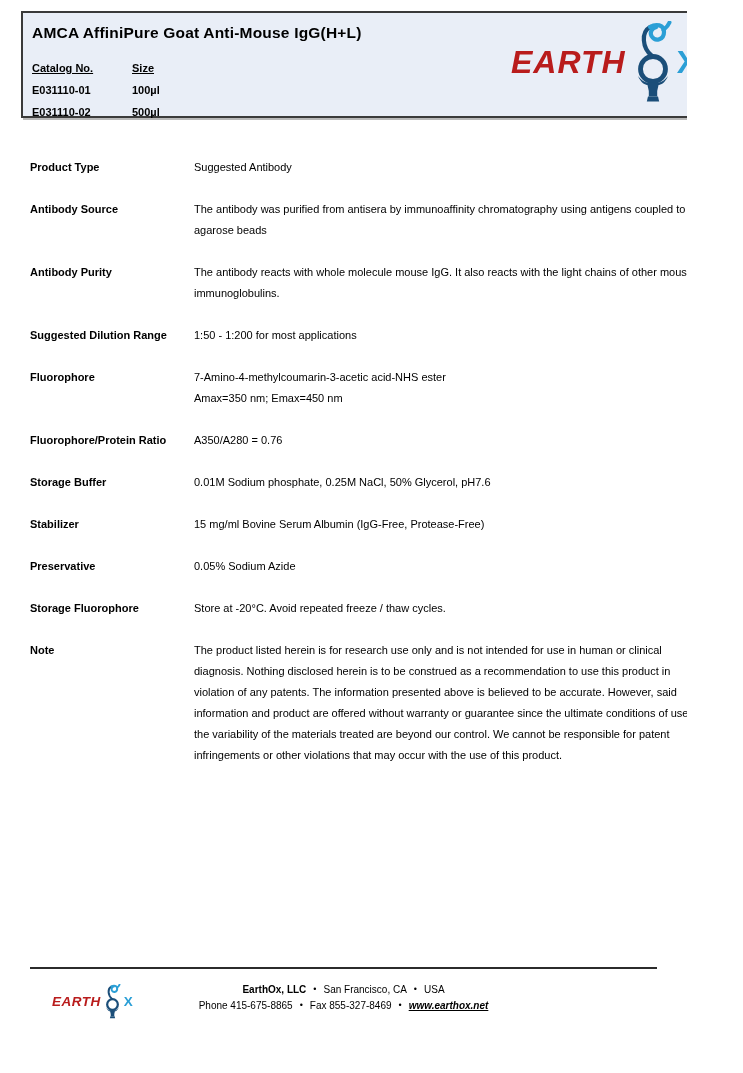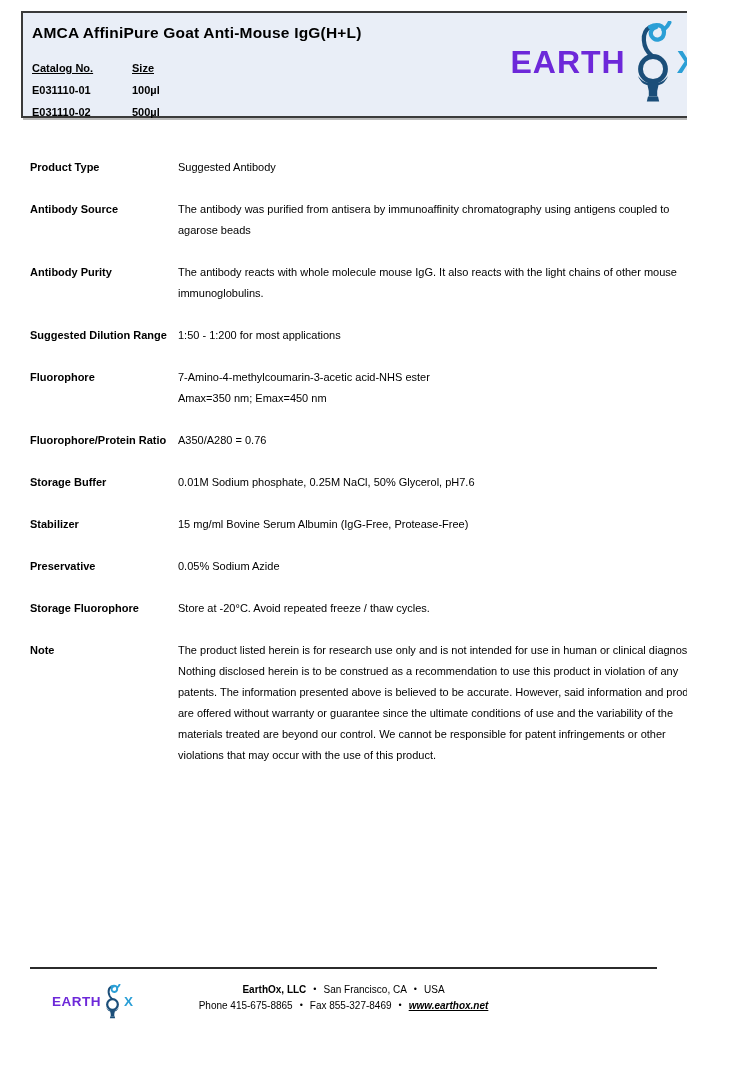--- a/index.html
+++ b/index.html
@@ -35,39 +35,39 @@
     font-size: 11px;
     font-weight: bold;
   }
   .catalog-row { display: flex; height: 22px; align-items: center; }
   .catalog-col1 { width: 100px; }
   .catalog-head span { text-decoration: underline; margin-top: 16px; }
 
   
   .logo { position: absolute; right: 14px; top: 8px; display: flex; align-items: center; }
   .logo-earth {
-    font-size: 32px; font-weight: bold; color: #6d28d9;
-    letter-spacing: 1px; line-height: 1;
+    font-size: 32px; font-weight: bold; color: #b91c1c;
+    letter-spacing: 1px; line-height: 1; font-style: italic;
   }
   .logo-icon { margin: 0 1px 0 5px; display: block; }
   .logo-x {
     font-size: 32px; font-weight: bold; color: #2b9fd6;
     line-height: 1; margin-left: 1px;
   }
 
   
   .specs {
     position: absolute;
     left: 30px; top: 157px;
     width: 680px;
     font-size: 11px;
     line-height: 21px;
   }
   .spec-row { display: flex; margin-bottom: 21px; }
-  .spec-label { width: 140px; margin-right: 8px; font-weight: bold; flex-shrink: 0; }
+  .spec-label { width: 140px; margin-right: 24px; font-weight: bold; flex-shrink: 0; }
   .spec-value { width: 528px; white-space: pre-line; }
 
   
   .footer {
     position: absolute;
     left: 30px; right: 30px; top: 967px;
     border-top: 2px solid #2b2b2b;
   }
   .footer-logo { position: absolute; left: 22px; top: 15px; display: flex; align-items: center; }
   .footer-logo .logo-earth { font-size: 13.5px; letter-spacing: 0.5px; }

